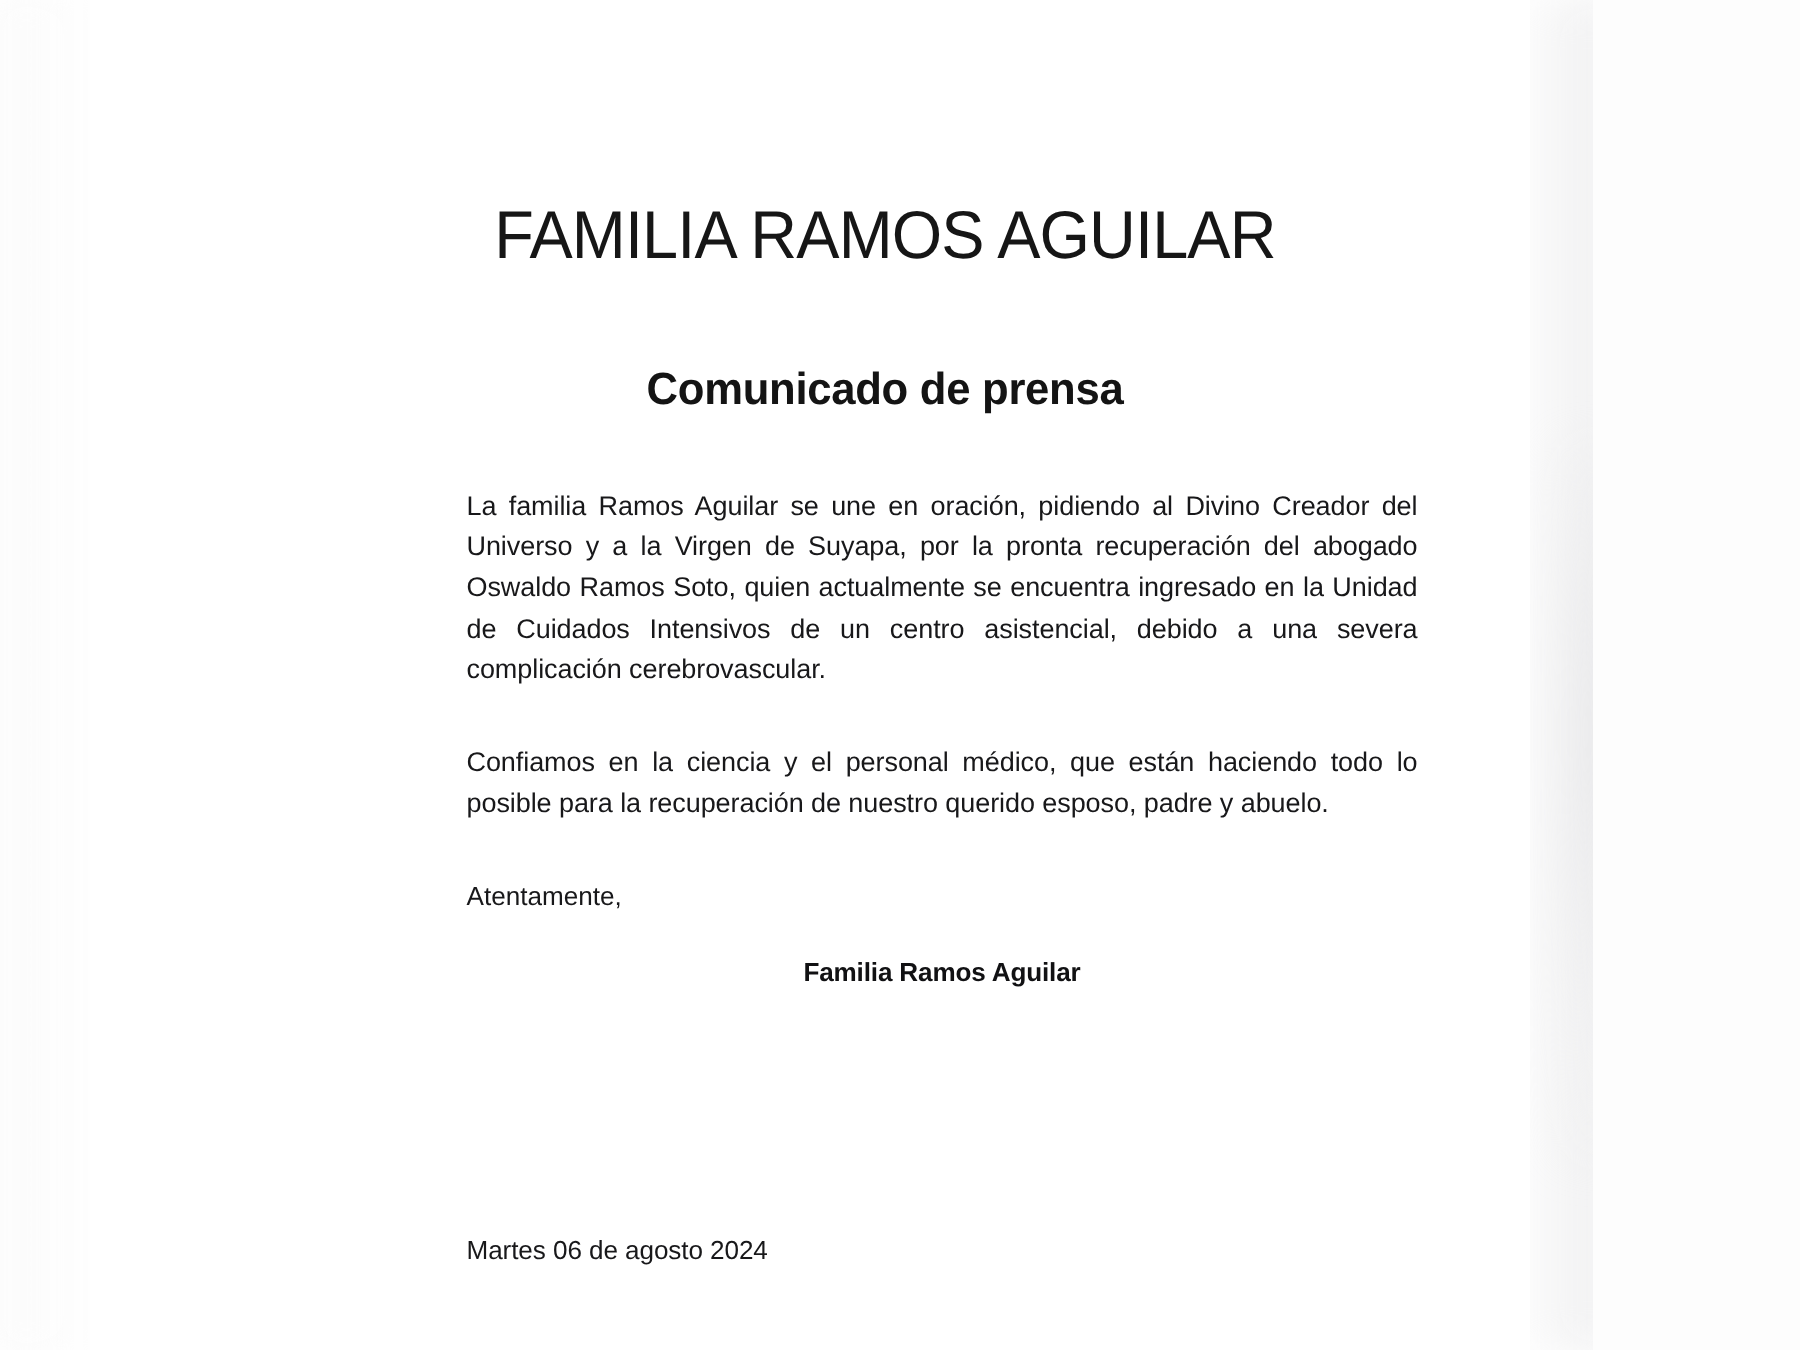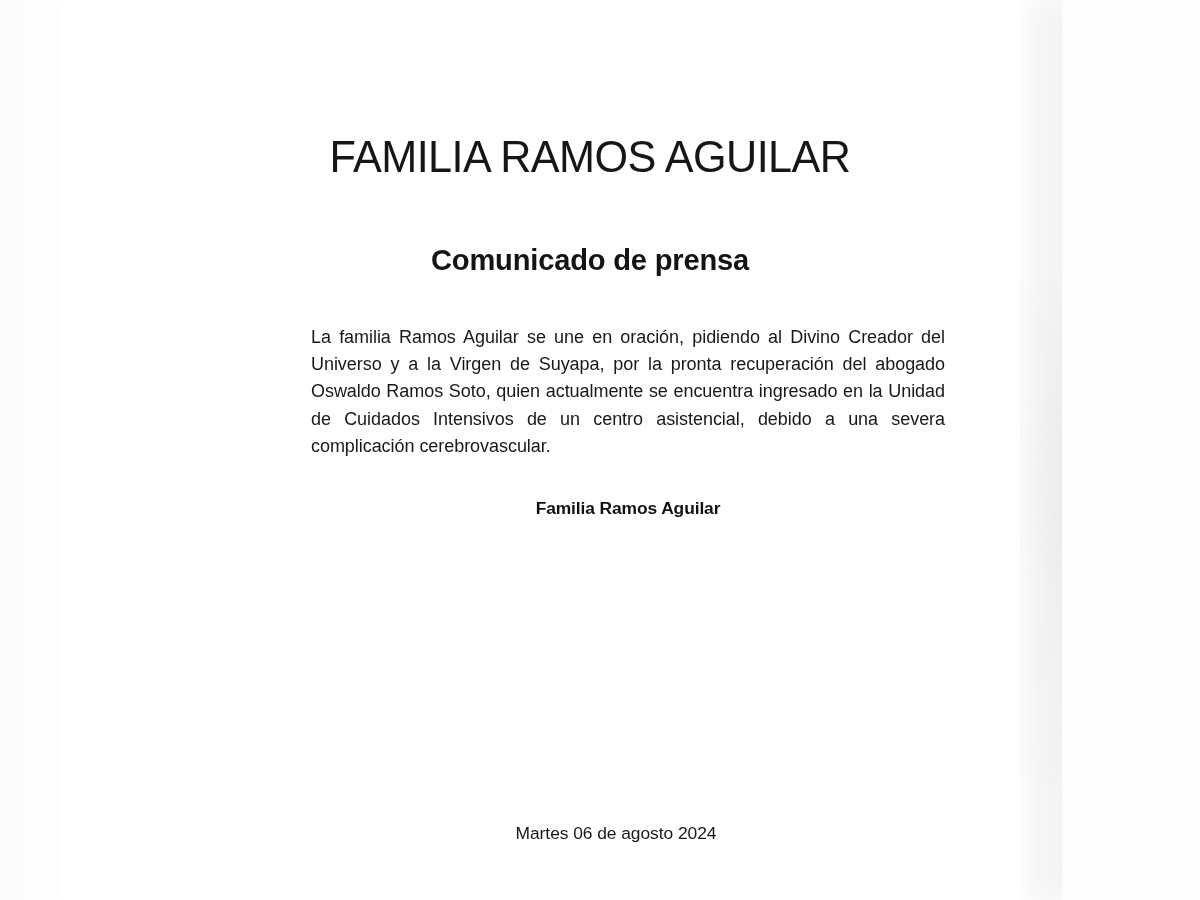--- a/index.html
+++ b/index.html
@@ -142,23 +142,22 @@
     line-height: 27.2px;
     font-weight: 700;
     color: #111113;
     text-align: center;
     letter-spacing: -0.1px;
   }
 
   .doc-date {
     position: absolute;
     top: 820px;
-    left: 239px;
+    left: 251px;
     width: 634px;
-    text-align: center;
     font-size: 17.4px;
     line-height: 27.2px;
     color: #18181a;
     letter-spacing: -0.05px;
   }
 </style>
 </head>
 <body>
 
 <div class="page">
@@ -170,23 +169,25 @@
   <div class="sheet">
 
     <h1 class="doc-title">FAMILIA RAMOS AGUILAR</h1>
 
     <h2 class="doc-subtitle">Comunicado de prensa</h2>
 
     <div class="body-col">
 
       <p class="para">La familia Ramos Aguilar se une en oración, pidiendo al Divino Creador del Universo y a la Virgen de Suyapa, por la pronta recuperación del abogado Oswaldo Ramos Soto, quien actualmente se encuentra ingresado en la Unidad de Cuidados Intensivos de un centro asistencial, debido a una severa complicación cerebrovascular.</p>
 
+      <p class="para">Confiamos en la ciencia y el personal médico, que están haciendo todo lo posible para la recuperación de nuestro querido esposo, padre y abuelo.</p>
 
 
 
+      <p class="closing">Atentamente,</p>
 
       <p class="signature">Familia Ramos Aguilar</p>
     </div>
 
     <div class="doc-date">Martes 06 de agosto 2024</div>
 
   </div>
 </div>
 
 </body></html>

